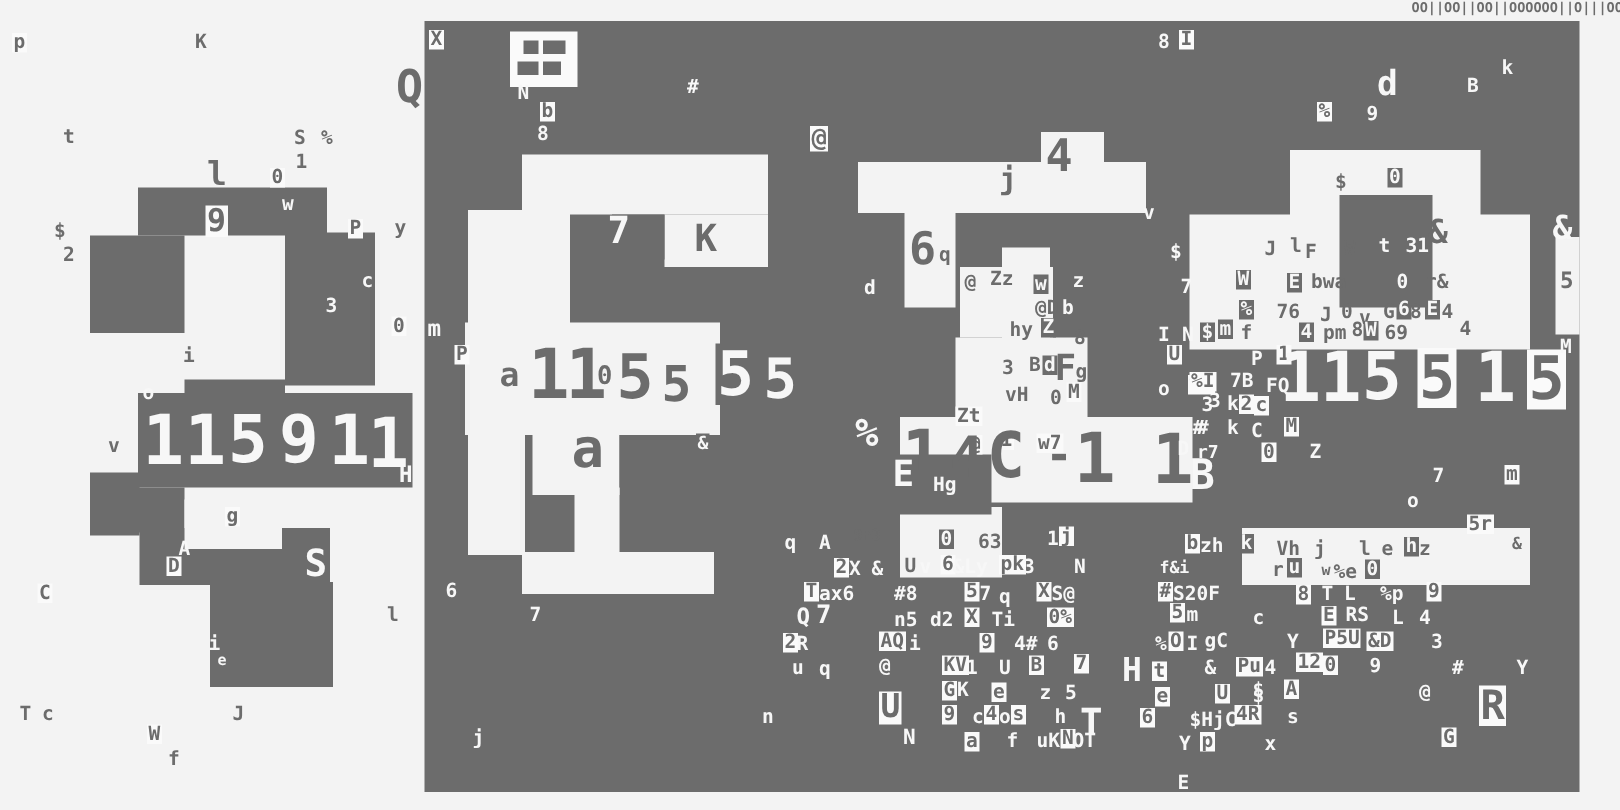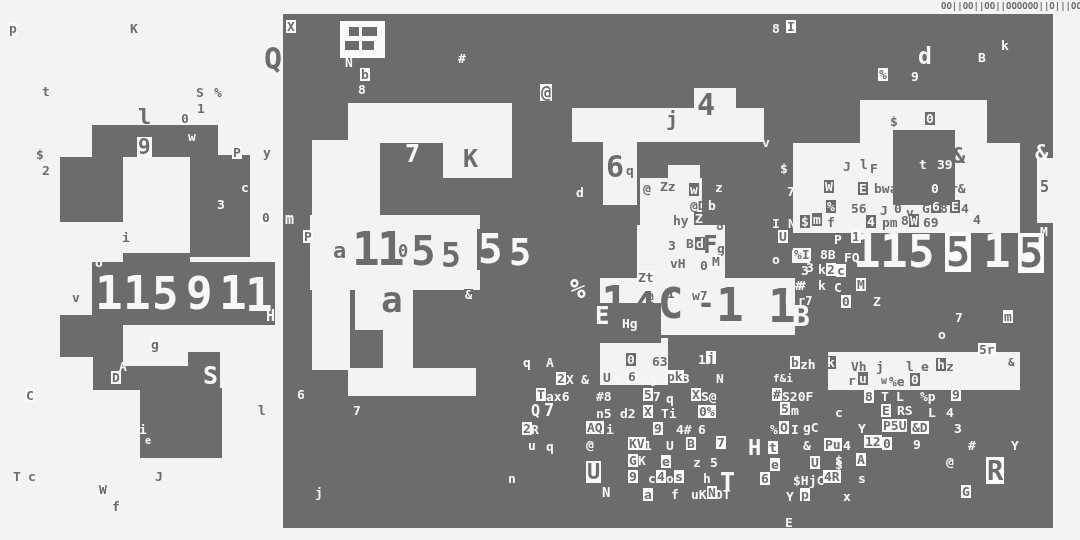--- a/index.html
+++ b/index.html
@@ -176,28 +176,28 @@
     <div class="gl s-d" style="left: 890px; top: 115px; font-size: 13px;">$</div>
     <div class="gl s-db" style="left: 925px; top: 112px; font-size: 13px;">0</div>
     <div class="gl s-d" style="left: 952px; top: 145px; font-size: 22px;">&amp;</div>
     <div class="gl s-w" style="left: 1035px; top: 142px; font-size: 22px;">&amp;</div>
     <div class="gl s-d" style="left: 1040px; top: 180px; font-size: 15px;">5</div>
     <div class="gl s-d" style="left: 843px; top: 160px; font-size: 13px;">J</div>
     <div class="gl s-d" style="left: 860px; top: 158px; font-size: 13px;">l</div>
     <div class="gl s-d" style="left: 870px; top: 162px; font-size: 13px;">F</div>
     <div class="gl s-d" style="left: 896px; top: 160px; font-size: 13px;">W</div>
     <div class="gl s-db" style="left: 918px; top: 158px; font-size: 13px;">t</div>
-    <div class="gl s-db" style="left: 936px; top: 158px; font-size: 13px;">39</div>
+    <div class="gl s-db" style="left: 936px; top: 158px; font-size: 13px;">31</div>
     <div class="gl s-db" style="left: 824px; top: 180px; font-size: 13px;">W</div>
     <div class="gl s-db" style="left: 858px; top: 182px; font-size: 13px;">E</div>
     <div class="gl s-d" style="left: 874px; top: 182px; font-size: 13px;">bwa</div>
     <div class="gl s-db" style="left: 930px; top: 182px; font-size: 13px;">0</div>
     <div class="gl s-d" style="left: 950px; top: 182px; font-size: 13px;">r&amp;</div>
     <div class="gl s-db" style="left: 826px; top: 200px; font-size: 13px;">%</div>
-    <div class="gl s-d" style="left: 851px; top: 202px; font-size: 13px;">56</div>
+    <div class="gl s-d" style="left: 851px; top: 202px; font-size: 13px;">76</div>
     <div class="gl s-d" style="left: 880px; top: 204px; font-size: 13px;">J</div>
     <div class="gl s-d" style="left: 894px; top: 202px; font-size: 13px;">0</div>
     <div class="gl s-d" style="left: 906px; top: 206px; font-size: 13px;">v</div>
     <div class="gl s-d" style="left: 922px; top: 202px; font-size: 13px;">G</div>
     <div class="gl s-db" style="left: 931px; top: 200px; font-size: 13px;">6</div>
     <div class="gl s-d" style="left: 940px; top: 202px; font-size: 13px;">8</div>
     <div class="gl s-db" style="left: 950px; top: 200px; font-size: 13px;">E</div>
     <div class="gl s-d" style="left: 961px; top: 202px; font-size: 13px;">4</div>
     <div class="gl s-w" style="left: 772px; top: 217px; font-size: 13px;">I</div>
     <div class="gl s-w" style="left: 788px; top: 217px; font-size: 13px;">N</div>
@@ -207,21 +207,21 @@
     <div class="gl s-db" style="left: 866px; top: 215px; font-size: 13px;">4</div>
     <div class="gl s-d" style="left: 882px; top: 216px; font-size: 13px;">pm</div>
     <div class="gl s-d" style="left: 901px; top: 214px; font-size: 13px;">8</div>
     <div class="gl s-db" style="left: 909px; top: 214px; font-size: 13px;">W</div>
     <div class="gl s-d" style="left: 923px; top: 216px; font-size: 13px;">69</div>
     <div class="gl s-d" style="left: 973px; top: 213px; font-size: 13px;">4</div>
     <div class="gl s-wb" style="left: 778px; top: 230px; font-size: 13px;">U</div>
     <div class="gl s-w" style="left: 834px; top: 233px; font-size: 13px;">P</div>
     <div class="gl s-wb" style="left: 851px; top: 230px; font-size: 13px;">1</div>
     <div class="gl s-wb" style="left: 793px; top: 248px; font-size: 13px;">%I</div>
-    <div class="gl s-w" style="left: 820px; top: 248px; font-size: 13px;">8B</div>
+    <div class="gl s-w" style="left: 820px; top: 248px; font-size: 13px;">7B</div>
     <div class="gl s-w" style="left: 844px; top: 251px; font-size: 13px;">FQ</div>
     <div class="gl s-w" style="left: 772px; top: 253px; font-size: 13px;">o</div>
     <div class="gl s-w" style="left: 801px; top: 264px; font-size: 13px;">3</div>
     <div class="gl s-w" style="left: 818px; top: 263px; font-size: 13px;">k</div>
     <div class="gl s-wb" style="left: 826px; top: 263px; font-size: 13px;">2</div>
     <div class="gl s-wb" style="left: 836px; top: 264px; font-size: 13px;">c</div>
     <div class="gl s-w" style="left: 795px; top: 279px; font-size: 13px;">#</div>
     <div class="gl s-w" style="left: 818px; top: 279px; font-size: 13px;">k</div>
     <div class="gl s-w" style="left: 834px; top: 281px; font-size: 13px;">C</div>
     <div class="gl s-wb" style="left: 856px; top: 278px; font-size: 13px;">M</div>

